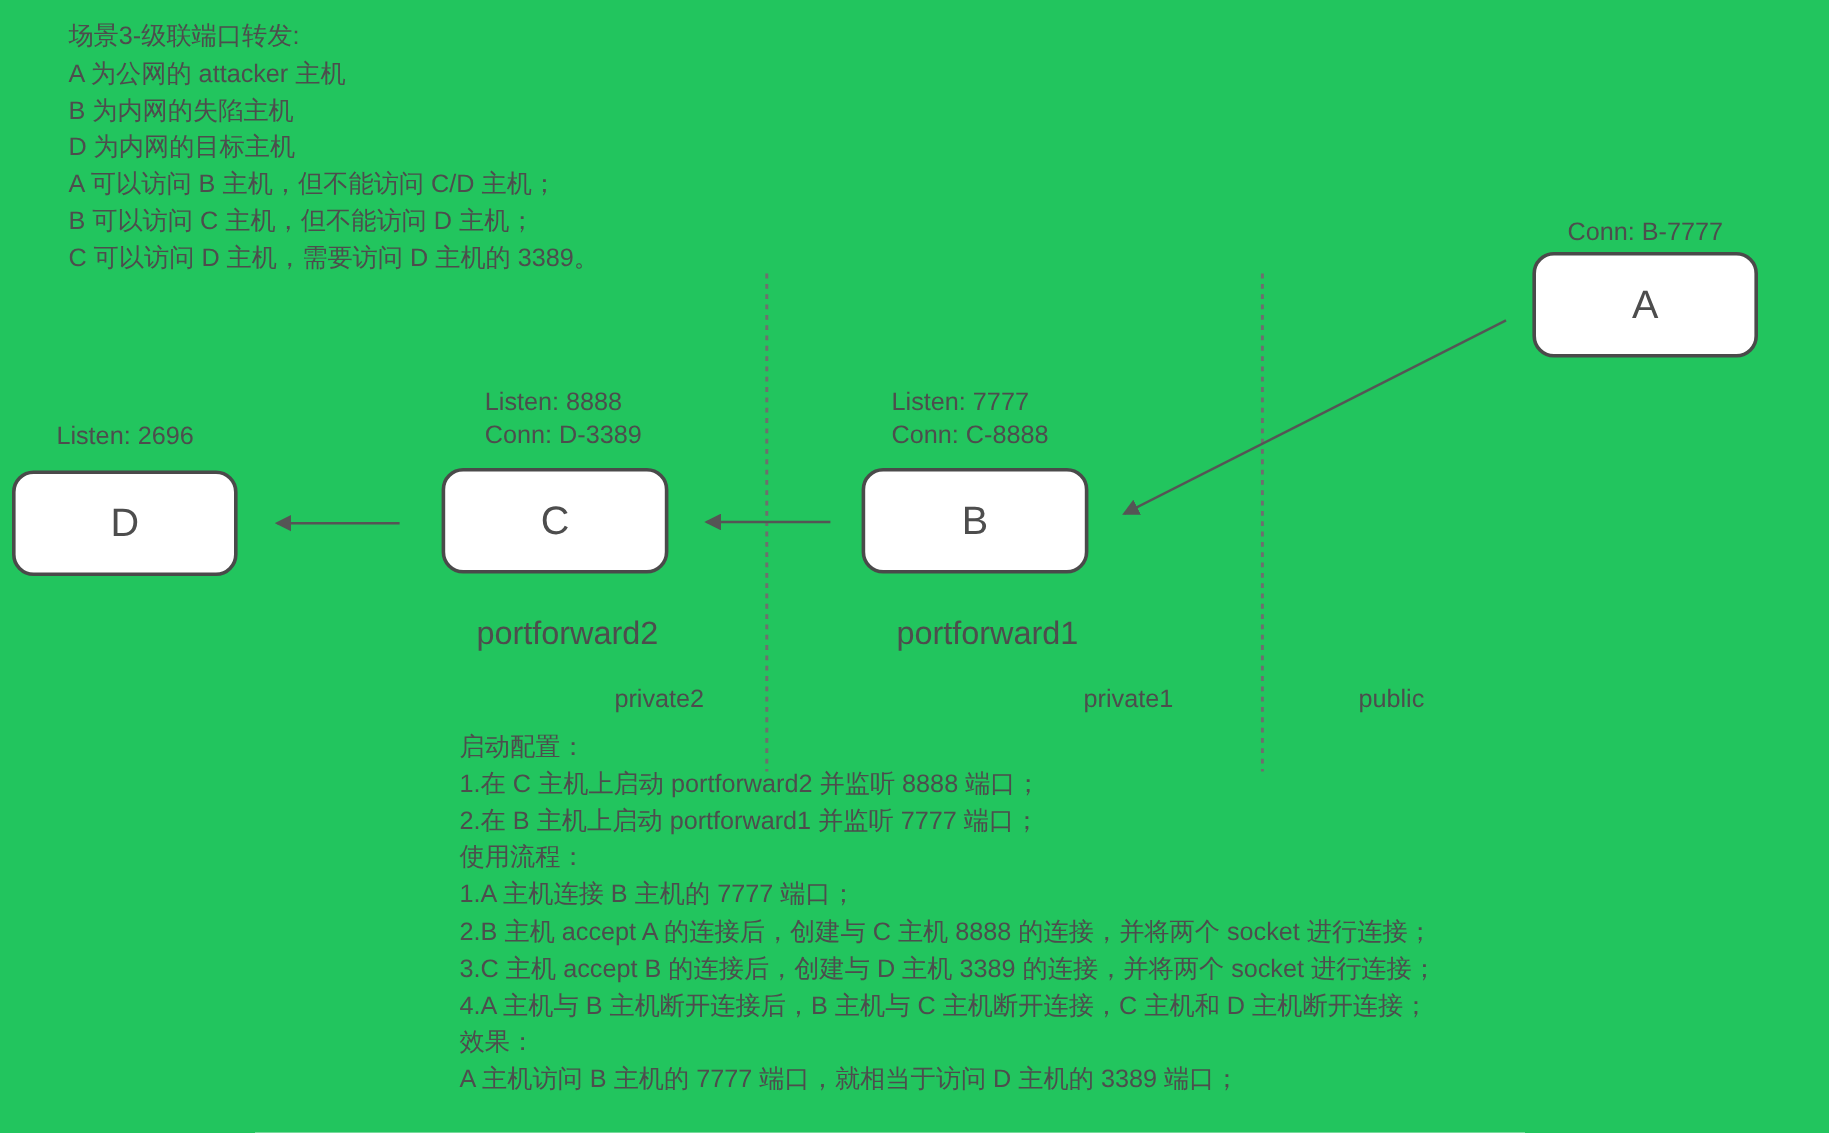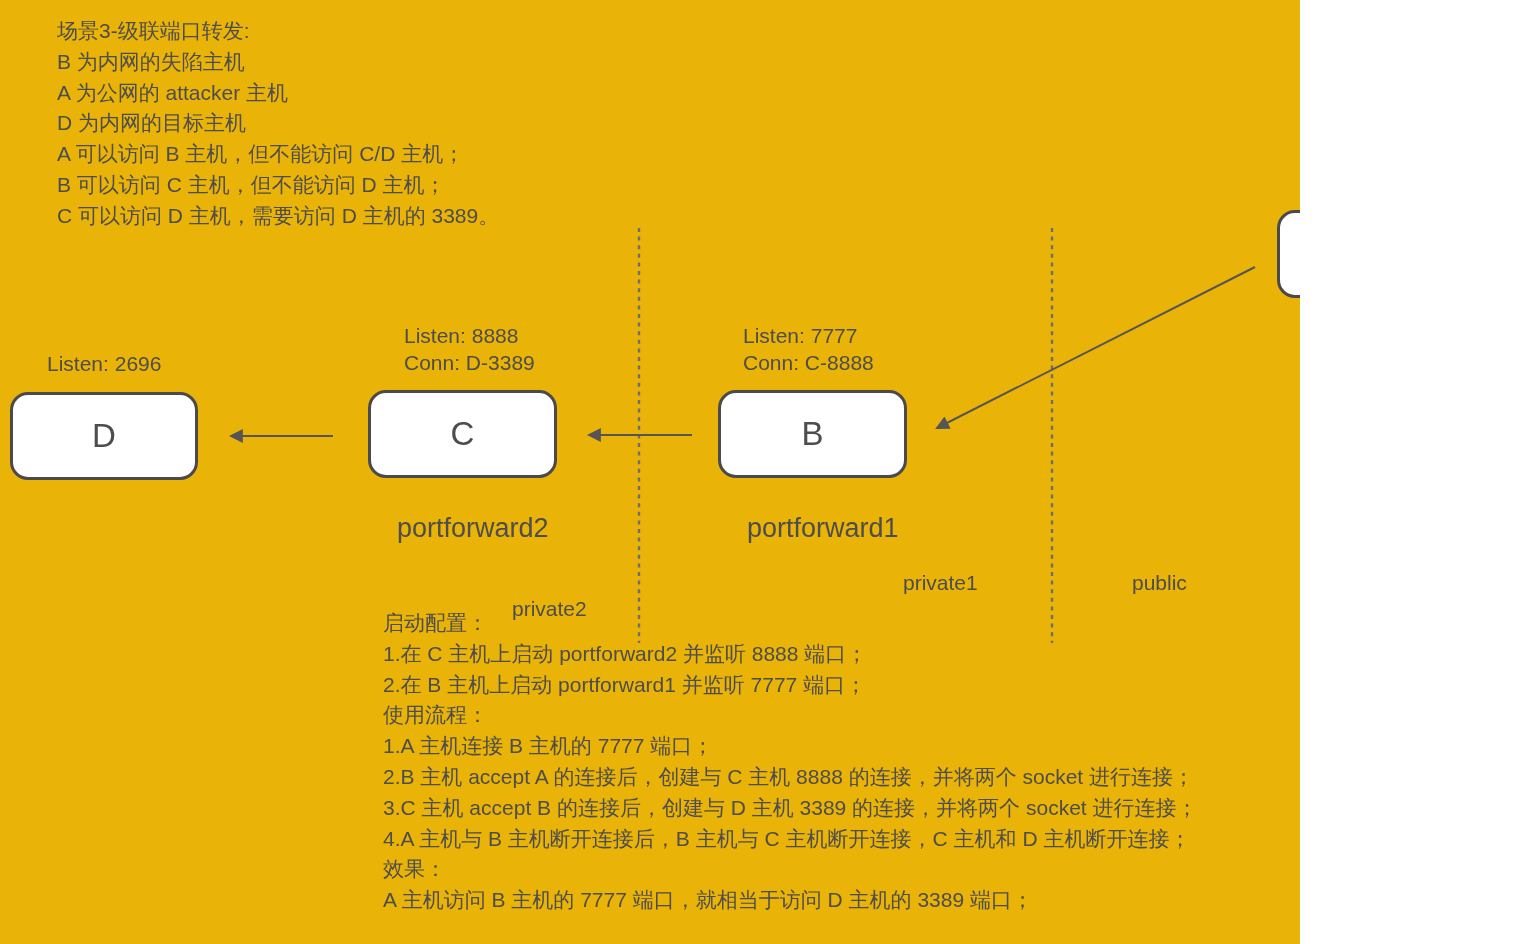--- a/index.html
+++ b/index.html
@@ -3,23 +3,23 @@
 <meta charset="utf-8">
 <style>
   * { margin: 0; padding: 0; box-sizing: border-box; }
   html, body { background: #ffffff; }
   body {
     font-family: "Liberation Sans", "DejaVu Sans", sans-serif;
     color: #4d4d4d;
   }
   .canvas {
     position: relative;
-    width: 1300px;
+    width: 1524px;
     height: 944px;
-    background: #eab308;
+    background: #22c55e;
     overflow: hidden;
   }
   .overlay {
     position: absolute;
     left: 0; top: 0;
     width: 1524px; height: 944px;
     pointer-events: none;
   }
   .overlay .connector { stroke: #555555; stroke-width: 2; }
   .overlay .divider  { stroke: #6e6e6e; stroke-width: 2.4; stroke-dasharray: 4 4.6; }
@@ -46,21 +46,21 @@
   #anno-a { left: 1277px; top: 169px; width: 188px; text-align: center; margin-top: 11px; }
   #anno-b { left: 743px;  top: 322px; }
   #anno-c { left: 404px;  top: 322px; }
   #anno-d { left: 47px;   top: 350px; }
 
   .caption { position: absolute; font-size: 27px; line-height: 27px; white-space: nowrap; }
   #caption-b { left: 747px; top: 515px; }
   #caption-c { left: 397px; top: 515px; }
 
   .zone-label { position: absolute; font-size: 21px; line-height: 24px; white-space: nowrap; }
-  #zone-private2 { left: 512px;  top: 571px; margin-top: 26px; }
+  #zone-private2 { left: 512px;  top: 571px; }
   #zone-private1 { left: 903px;  top: 571px; }
   #zone-public   { left: 1132px; top: 571px; }
 </style>
 </head>
 <body>
 
 <div class="canvas">
 
   <svg class="overlay" viewBox="0 0 1524 944" xmlns="http://www.w3.org/2000/svg">
     <defs>
@@ -70,22 +70,22 @@
     </defs>
     <line class="divider" x1="639" y1="228" x2="639" y2="643"></line>
     <line class="divider" x1="1052" y1="228" x2="1052" y2="643"></line>
     <line class="connector" x1="1255" y1="267" x2="937" y2="428" marker-end="url(#arrowhead)"></line>
     <line class="connector" x1="692" y1="435" x2="589" y2="435" marker-end="url(#arrowhead)"></line>
     <line class="connector" x1="333" y1="436" x2="231" y2="436" marker-end="url(#arrowhead)"></line>
   </svg>
 
   <div id="intro" class="textblock">
     <div>场景3-级联端口转发:</div>
+    <div>A 为公网的 attacker 主机</div>
     <div>B 为内网的失陷主机</div>
-    <div>A 为公网的 attacker 主机</div>
     <div>D 为内网的目标主机</div>
     <div>A 可以访问 B 主机，但不能访问 C/D 主机；</div>
     <div>B 可以访问 C 主机，但不能访问 D 主机；</div>
     <div>C 可以访问 D 主机，需要访问 D 主机的 3389。</div>
   </div>
 
   <div id="anno-a" class="annotation">
     <div>Conn: B-7777</div>
   </div>
   <div id="node-a" class="node-box">

